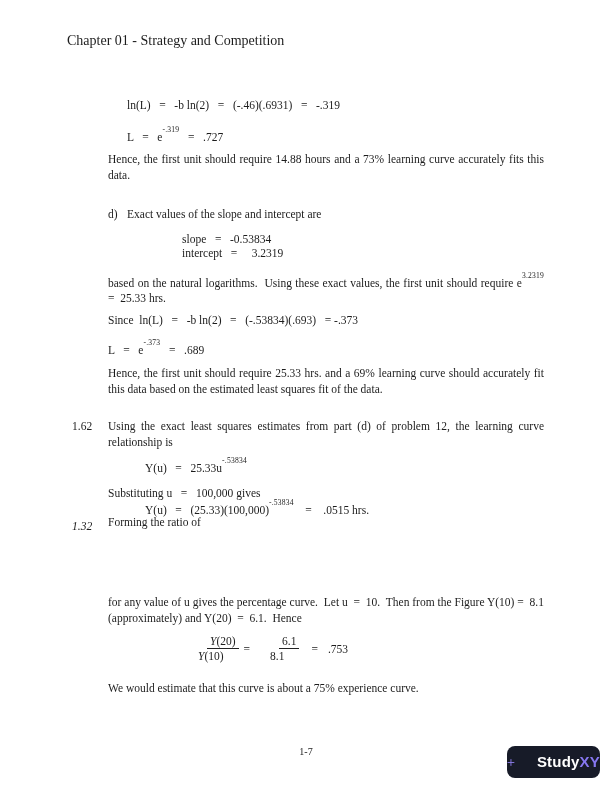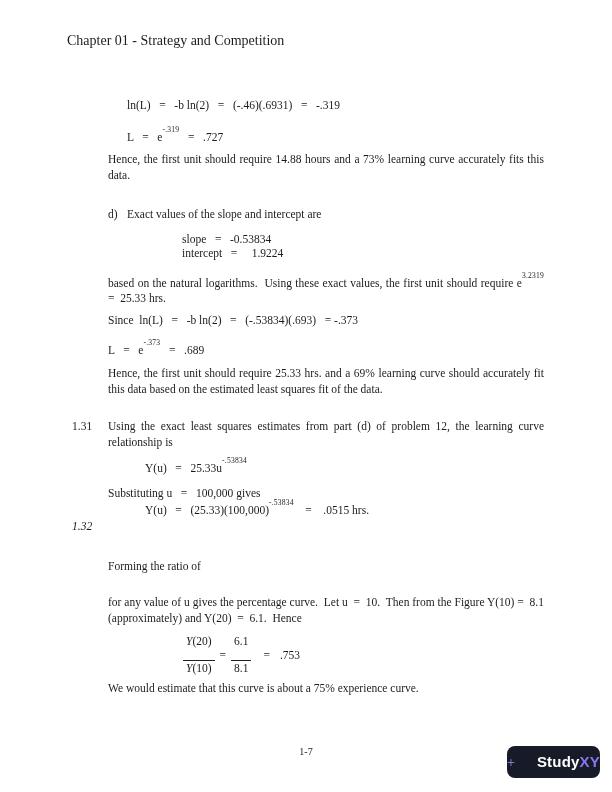--- a/index.html
+++ b/index.html
@@ -36,21 +36,21 @@
     position:absolute; left:0; top:746px; width:612px;
     text-align:center; font-size:10px;
   }
   
   .fracline {
     position:absolute; left:183px; top:635px;
     display:flex; align-items:center;
     font-size:11.5px;
   }
   .frac { display:inline-flex; flex-direction:column; text-align:center; }
-  .frac .top { padding:0 3px 13px 3px; border-bottom:1px solid #222; }
+  .frac .top { padding:0 3px 1px 3px; border-bottom:1px solid #222;margin-left:24px; }
   .frac .bot { padding-top:1px; }
   .ital { font-style:italic; }
   .eqsign { margin:0 5px; }
   .eqsign2 { margin:0 10px 0 12px; }
   
   .logo {
     position:absolute; left:507px; top:746px;
     width:93px; height:32px;
     background:#171b28;
     border-radius:8px;
@@ -71,41 +71,41 @@
 
   <div class="line" style="left:127px; top:99px;">ln(L)   =   -b ln(2)   =   (-.46)(.6931)   =   -.319</div>
 
   <div class="line" style="left:127px; top:127px;"><span>L   =   e</span><sup class="s">-.319</sup><span>   =   .727</span></div>
 
   <div class="para" style="left:108px; top:152px; width:436px;">Hence, the first unit should require 14.88 hours and a 73% learning curve accurately fits this data.</div>
 
   <div class="line" style="left:108px; top:208px;"><span class="label">d)</span><span>Exact values of the slope and intercept are</span></div>
 
   <div class="line" style="left:182px; top:233px;">slope   =   -0.53834</div>
-  <div class="line" style="left:182px; top:247px;">intercept   =     1.9224</div>
+  <div class="line" style="left:182px; top:247px;">intercept   =     3.2319</div>
 
   <div class="para" style="left:108px; top:272px; width:436px;"><span>based on the natural logarithms.  Using these exact values, the first unit should require e</span><sup class="s">3.2319</sup><span>  =  25.33 hrs.</span></div>
 
   <div class="line" style="left:108px; top:314px;">Since  ln(L)   =   -b ln(2)   =   (-.53834)(.693)   = -.373</div>
 
   <div class="line" style="left:108px; top:340px;"><span>L   =   e</span><sup class="s">-.373</sup><span>   =   .689</span></div>
 
   <div class="para" style="left:108px; top:366px; width:436px;">Hence, the first unit should require 25.33 hrs. and a 69% learning curve should accurately fit this data based on the estimated least squares fit of the data.</div>
 
-  <div class="secnum" style="left:72px; top:420px;">1.31</div>
+  <div class="secnum" style="left:72px; top:420px;">1.62</div>
   <div class="para" style="left:108px; top:419px; width:436px;">Using the exact least squares estimates from part (d) of problem 12, the learning curve relationship is</div>
 
   <div class="line" style="left:145px; top:458px;"><span>Y(u)   =   25.33u</span><sup class="s">-.53834</sup></div>
 
   <div class="line" style="left:108px; top:487px;">Substituting u   =   100,000 gives</div>
 
   <div class="line" style="left:145px; top:500px;"><span>Y(u)   =   (25.33)(100,000)</span><sup class="s">-.53834</sup><span>    =    .0515 hrs.</span></div>
 
   <div class="secnum" style="left:72px; top:520px;font-style:italic;">1.32</div>
-  <div class="line" style="left:108px; top:560px;text-align:center;">Forming the ratio of</div>
+  <div class="line" style="left:108px; top:516px;text-align:center;">Forming the ratio of</div>
 
   <div class="para" style="left:108px; top:595px; width:436px;">for any value of u gives the percentage curve.  Let u  =  10.  Then from the Figure Y(10) =  8.1 (approximately) and Y(20)  =  6.1.  Hence</div>
 
   <div class="fracline">
     <span class="frac">
       <span class="top"><span class="ital">Y</span><span>(20)</span></span>
       <span class="bot"><span class="ital">Y</span><span>(10)</span></span>
     </span>
     <span class="eqsign">=</span>
     <span class="frac">

